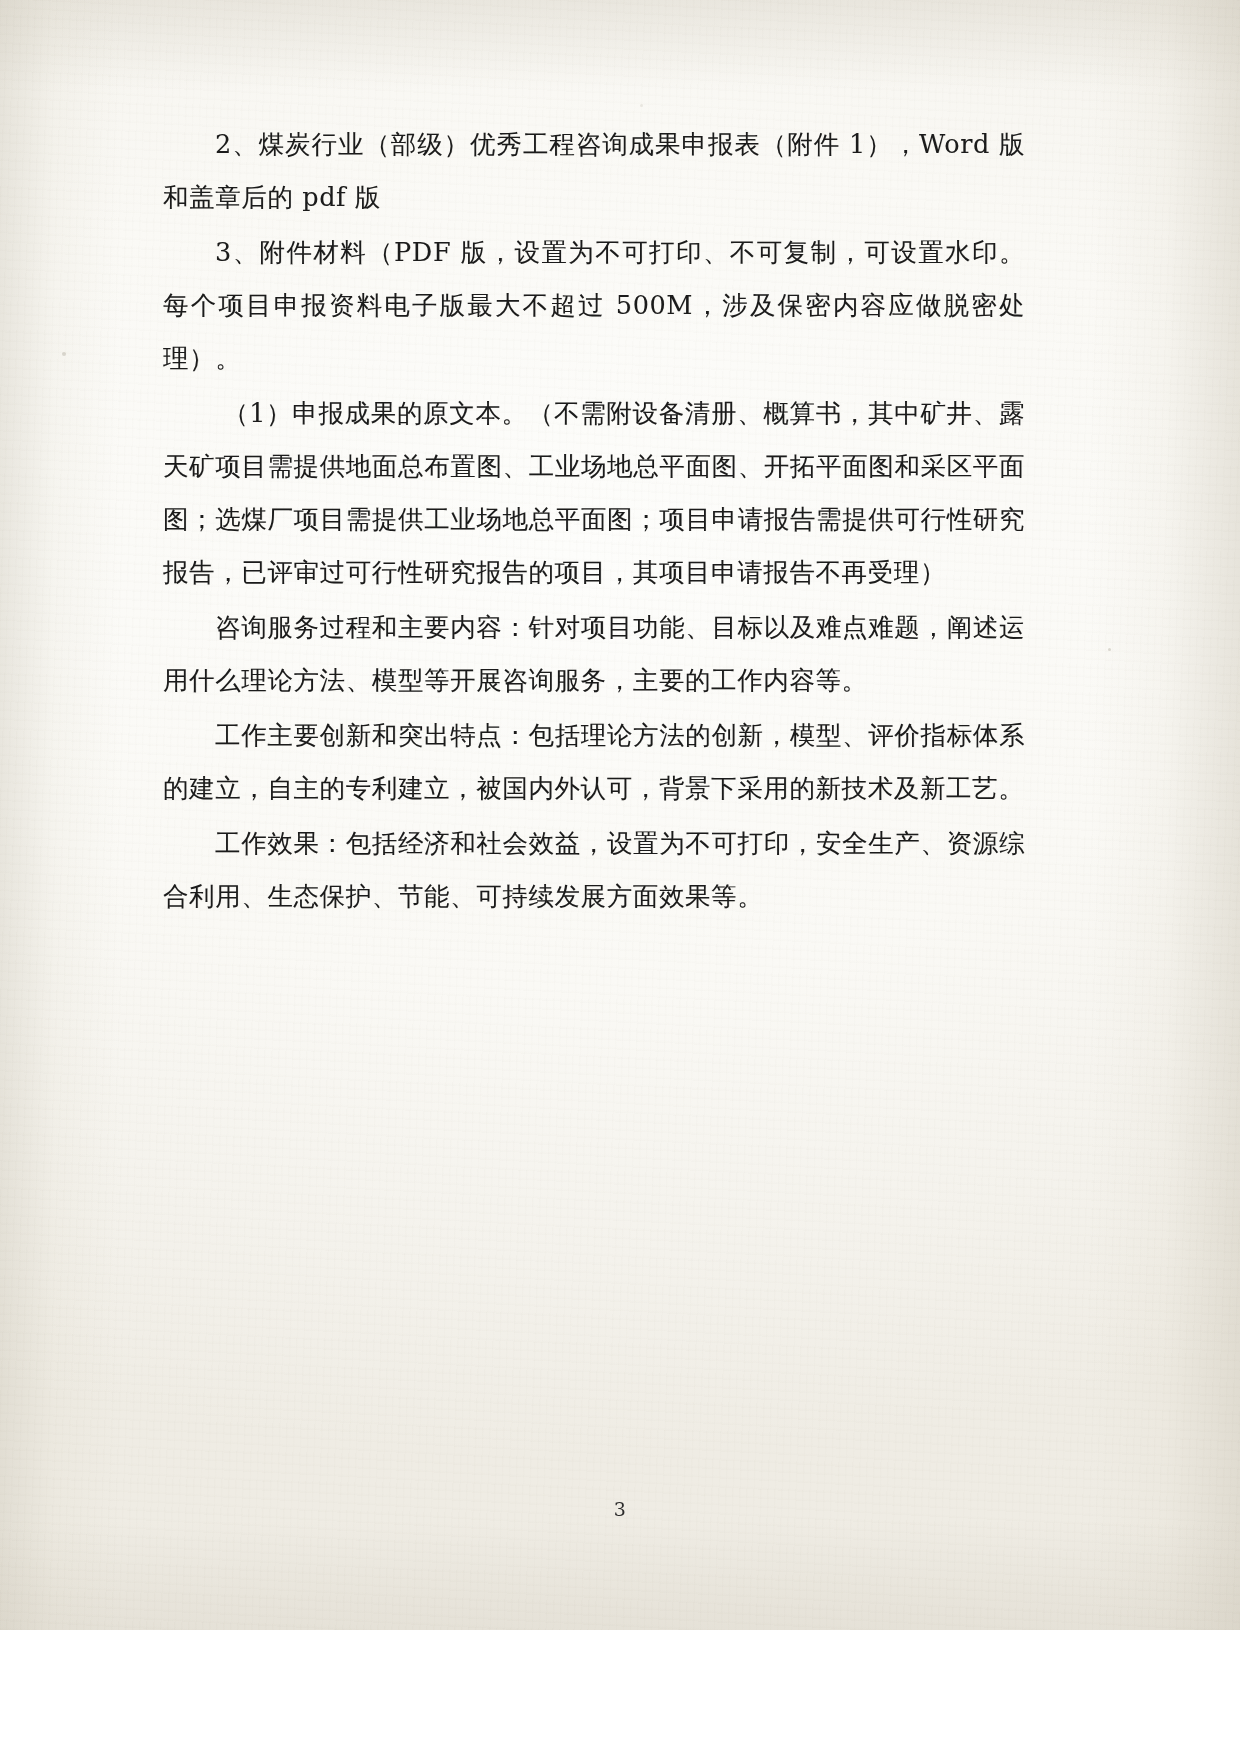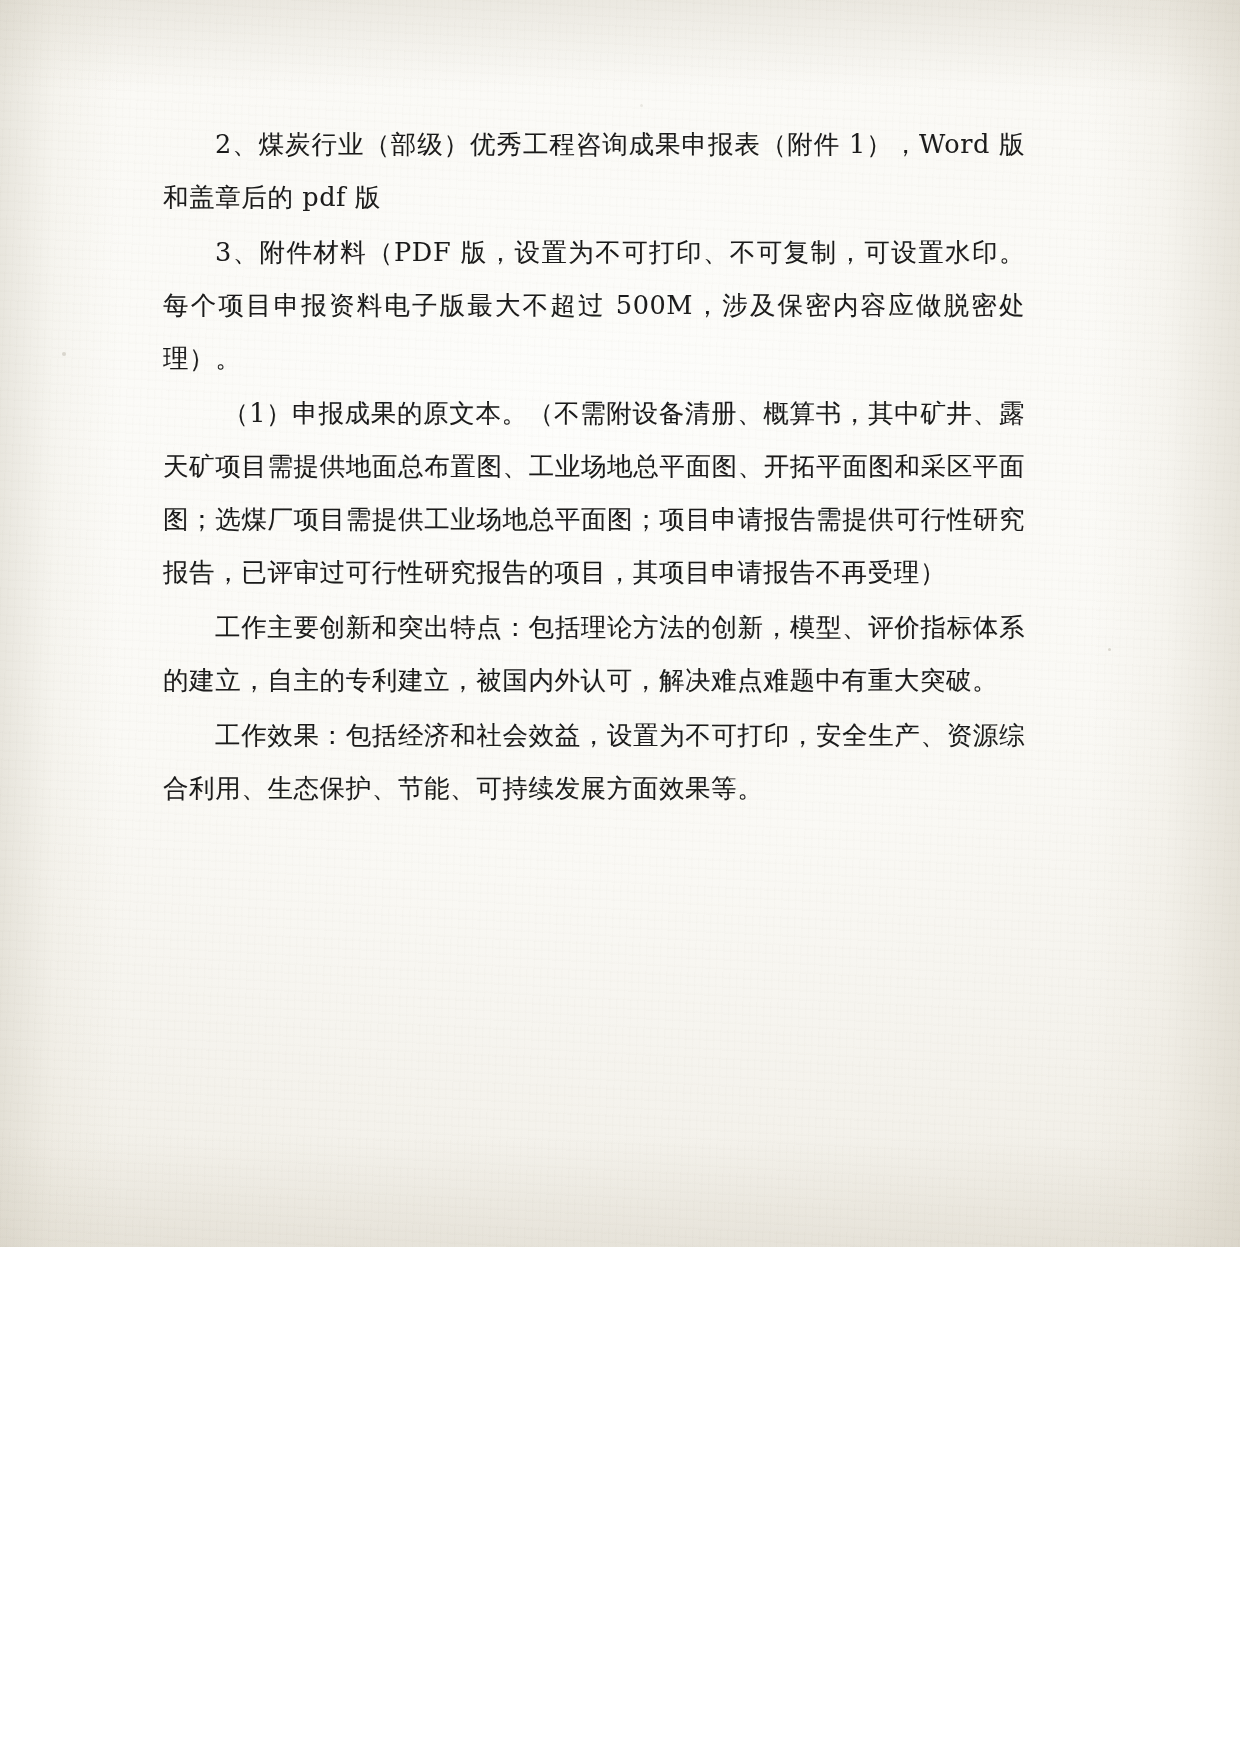--- a/index.html
+++ b/index.html
@@ -12,21 +12,21 @@
     height: 1755px;
     background: #ffffff;
     font-family: "DejaVu Serif", "Liberation Serif", serif;
     overflow: hidden;
   }
 
   
   .scan-page {
     position: relative;
     width: 1240px;
-    height: 1247px;
+    height: 1630px;
     background:
       radial-gradient(ellipse 1400px 900px at 46% 34%, #fdfdfb 0%, #faf9f5 48%, #f4f2ec 78%, #efece4 100%);
     box-sizing: border-box;
     overflow: hidden;
   }
 
   
   .paper-noise {
     position: absolute;
     inset: 0;
@@ -121,19 +121,20 @@
 
   <div class="speck" style="left:62px; top:352px; width:4px; height:4px;"></div>
   <div class="speck" style="left:1108px; top:648px; width:3px; height:3px;"></div>
   <div class="speck" style="left:640px; top:104px; width:3px; height:3px; opacity:.55;"></div>
   <div class="speck" style="left:372px; top:1712px; width:3px; height:3px; opacity:.5;"></div>
 
   <div class="doc-body">
     <p class="para indent-2">2、煤炭行业（部级）优秀工程咨询成果申报表（附件 1），Word 版和盖章后的 pdf 版</p>
     <p class="para indent-2">3、附件材料（PDF 版，设置为不可打印、不可复制，可设置水印。每个项目申报资料电子版最大不超过 500M，涉及保密内容应做脱密处理）。</p>
     <p class="para indent-2p5">（1）申报成果的原文本。（不需附设备清册、概算书，其中矿井、露天矿项目需提供地面总布置图、工业场地总平面图、开拓平面图和采区平面图；选煤厂项目需提供工业场地总平面图；项目申请报告需提供可行性研究报告，已评审过可行性研究报告的项目，其项目申请报告不再受理）</p>
-    <p class="para indent-2">工作主要创新和突出特点：包括理论方法的创新，模型、评价指标体系的建立，自主的专利建立，被国内外认可，解决难点难题中有重大突破。</p>
+    <p class="para indent-2">咨询服务过程和主要内容：针对项目功能、目标以及难点难题，阐述运用什么理论方法、模型等开展咨询服务，主要的工作内容等。</p>
+    <p class="para indent-2">工作主要创新和突出特点：包括理论方法的创新，模型、评价指标体系的建立，自主的专利建立，被国内外认可，背景下采用的新技术及新工艺。</p>
     <p class="para indent-2">工作效果：包括经济和社会效益，设置为不可打印，安全生产、资源综合利用、生态保护、节能、可持续发展方面效果等。</p>
   </div>
 
   <div class="page-number">3</div>
 
 </div>
 
 </body></html>

